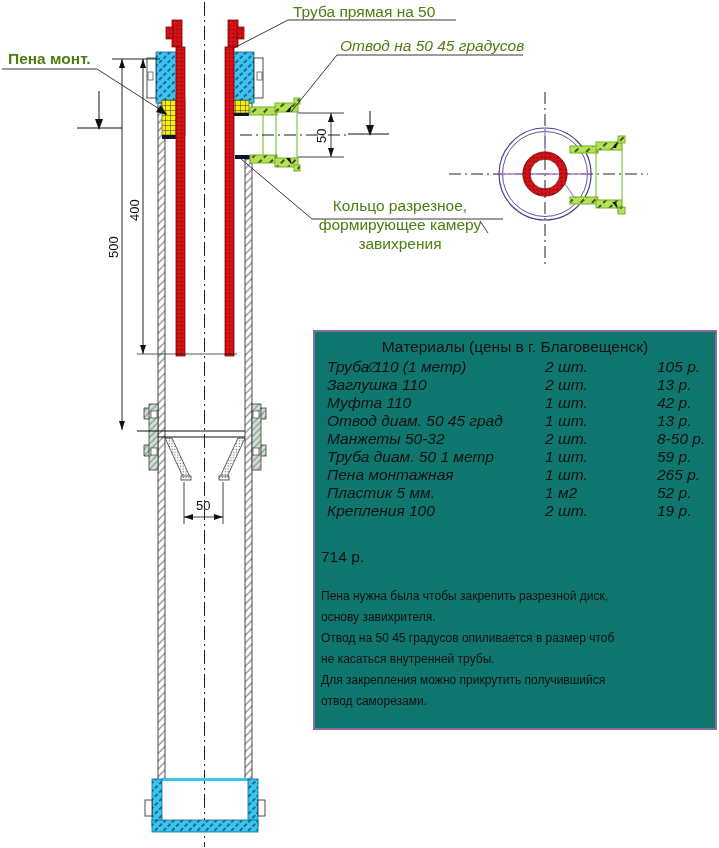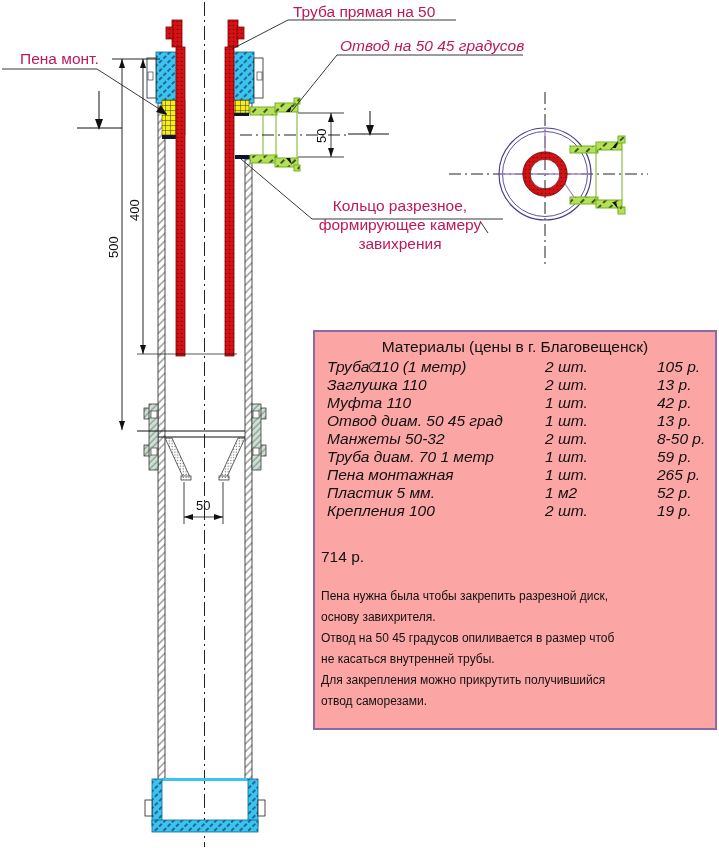--- a/index.html
+++ b/index.html
@@ -1,22 +1,22 @@
 <!DOCTYPE html>
 <html style="--pipe_red: #d41216; --cap_cyan: #3bc4f0; --foam_yellow: #f6ec18; --elbow_green_fill: #b6e058; --elbow_green_stroke: #74b322; --coupling_green: #cfe0d4; --table_border: #8a6ba5; --circle_outline: #4a3f8f; --cut_line: #a287c9; --ring_dark: #0d1333;"><head>
 <meta charset="utf-8">
 <style>
   html,body{margin:0;padding:0;background:#fff;}
   #canvas{position:relative;width:719px;height:848px;background:#fff;overflow:hidden;
           font-family:"Liberation Sans",sans-serif;color:#111;}
   #drawing{position:absolute;left:0;top:0;}
-  .lbl{position:absolute;font-size:15.5px;white-space:nowrap;color:#be185d;}
+  .lbl{position:absolute;font-size:15.5px;white-space:nowrap;color:#4d7c0f;}
   .lbl-center{text-align:center;line-height:19px;}
   #materials-table{position:absolute;left:313px;top:330px;width:400px;height:396px;
-                   border:2px solid var(--table_border);background:#fca5a5;font-size:15.5px;}
+                   border:2px solid var(--table_border);background:#0f766e;font-size:15.5px;}
   .tbl-title{margin-top:6px;text-align:center;}
   .tbl-rows{margin-top:2px;}
   .tbl-row{display:grid;grid-template-columns:218px 112px 1fr;height:18px;
            padding-left:12px;align-items:center;line-height:18px;font-style:italic;}
   .tbl-total{display:grid;grid-template-columns:330px 1fr;padding-left:6px;margin-top:28px;height:18px;}
   .notes{margin-top:20px;padding-left:6px;line-height:21px;font-size:12px;}
   .note-line{white-space:nowrap;}
   .diam-sym{position:absolute;left:368px;top:359px;font-size:14px;color:#222;}
 </style>
 </head>
@@ -223,21 +223,21 @@
     </g>
 
     <g>
       <circle cx="545" cy="174" r="18.5" fill="none" stroke="url(#pRed)" stroke-width="7.5"></circle>
       <circle cx="545" cy="174" r="22.2" fill="none" stroke="#5a0a0a" stroke-width="0.7"></circle>
       <circle cx="545" cy="174" r="14.8" fill="none" stroke="#5a0a0a" stroke-width="0.7"></circle>
     </g>
   </g>
 </svg>
 
-<div class="lbl" style="left:20px;top:50px;">Пена монт.</div>
+<div class="lbl" style="left:8px;top:50px;font-weight:bold;">Пена монт.</div>
 <div class="lbl" style="left:293px;top:3px;">Труба прямая на 50</div>
 <div class="lbl" style="left:340px;top:37px;font-style:italic;">Отвод на 50 45 градусов</div>
 
 <div class="lbl lbl-center" style="left:300px;top:196px;width:200px;">
   <div>Кольцо разрезное,</div>
   <div>формирующее камеру</div>
   <div>завихрения</div>
 </div>
 
 <div id="materials-table">
@@ -262,21 +262,21 @@
       <span>Отвод диам. 50 45 град</span>
           <span>1 шт.</span>
           <span>13 р.</span>
     </div>
     <div class="tbl-row">
       <span>Манжеты 50-32</span>
           <span>2 шт.</span>
           <span>8-50 р.</span>
     </div>
     <div class="tbl-row">
-      <span>Труба диам. 70 1  метр</span>
+      <span>Труба диам. 50 1  метр</span>
           <span>1 шт.</span>
           <span>59 р.</span>
     </div>
     <div class="tbl-row">
       <span>Пена монтажная</span>
           <span>1 шт.</span>
           <span>265 р.</span>
     </div>
     <div class="tbl-row">
       <span>Пластик 5 мм.</span>

